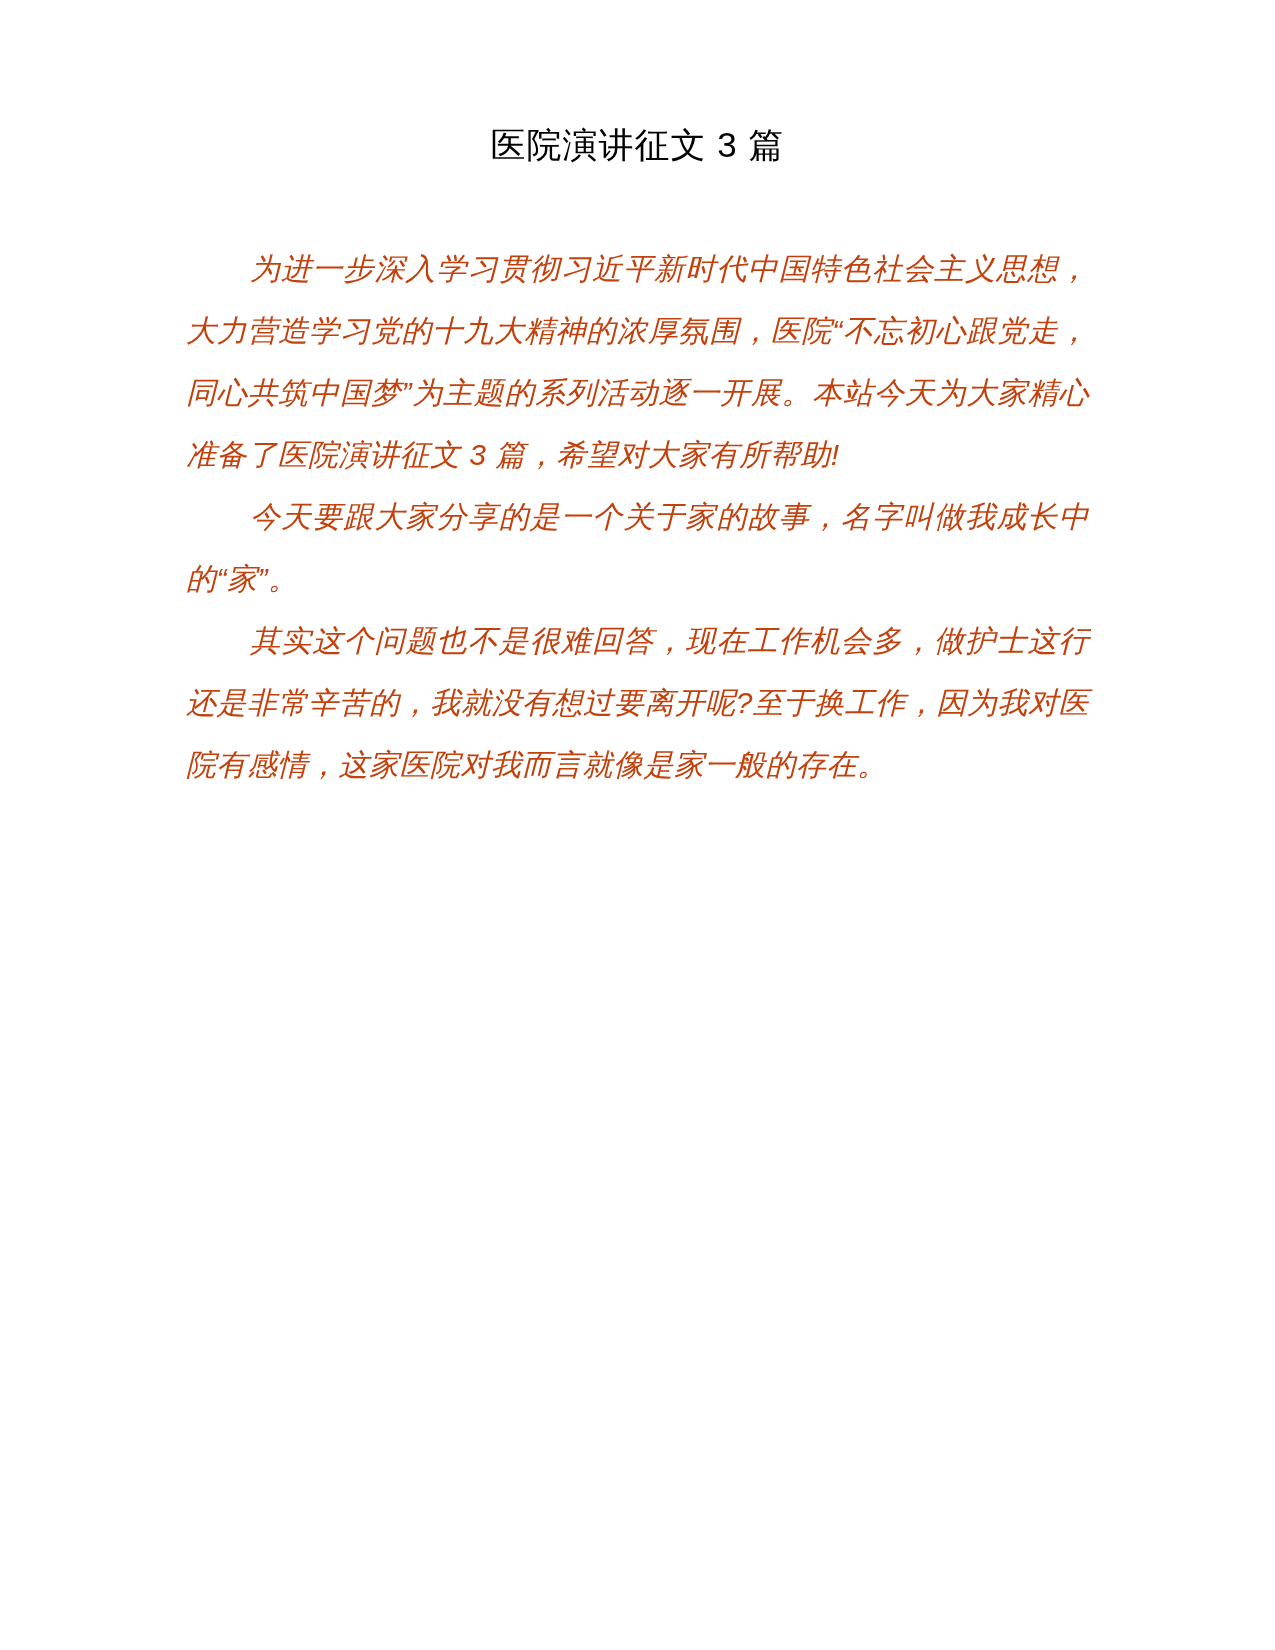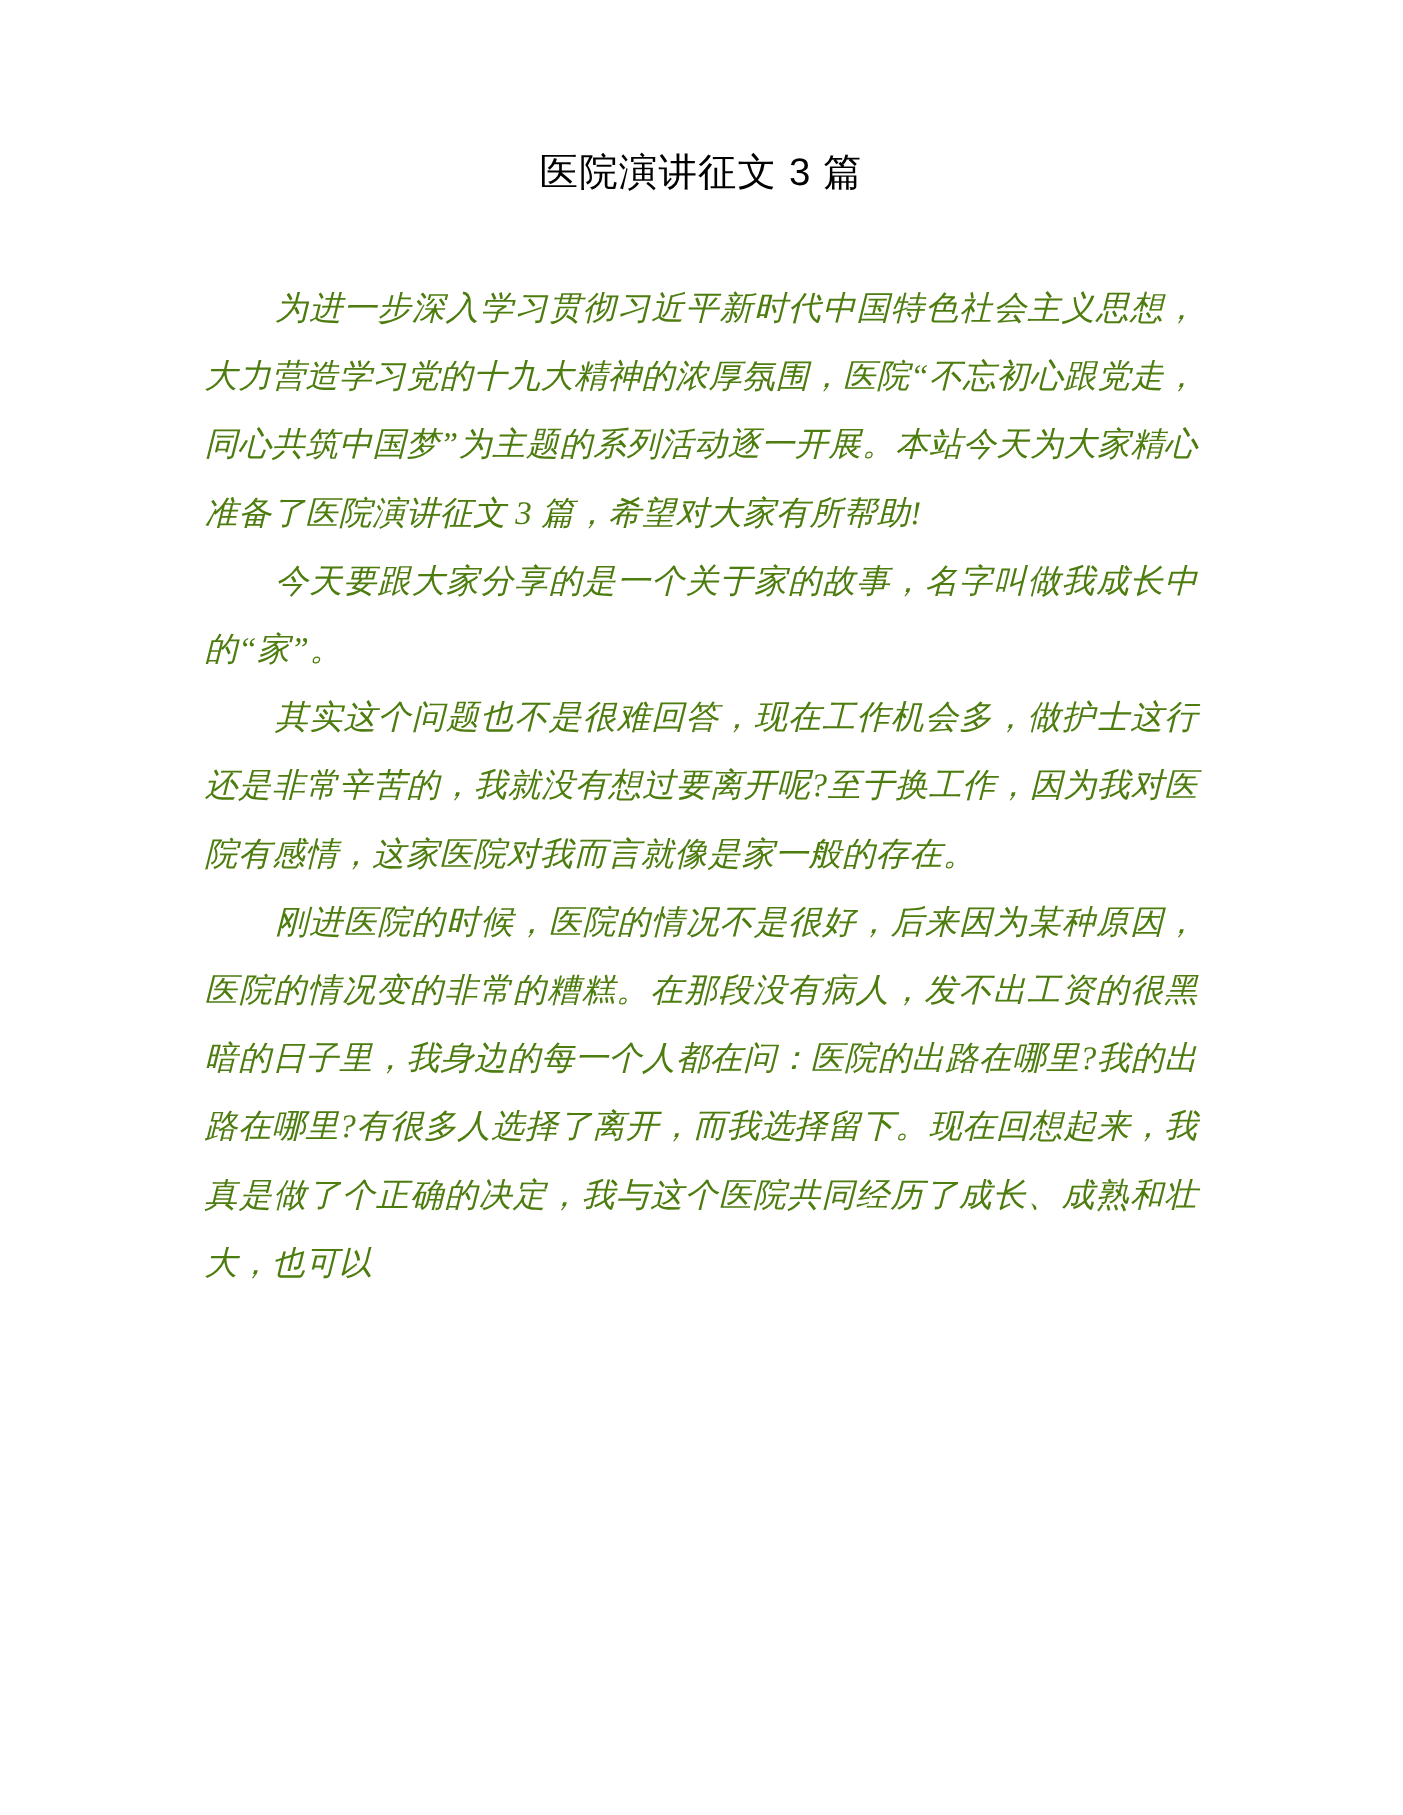--- a/index.html
+++ b/index.html
@@ -4,58 +4,57 @@
 <style>
   html, body {
     margin: 0;
     padding: 0;
     background: #ffffff;
   }
   .page {
     position: relative;
     width: 1275px;
     height: 1526px;
-    margin: 0 auto;
+    margin: 16px auto;
     background: #ffffff;
     box-sizing: border-box;
-    padding: 120px 186px 0 186px;
+    padding: 92px 186px 0 186px;
     overflow: hidden;
     color: #1a1a1a;
   }
   .doc-title {
     margin: 0 0 56px 0;
     text-align: center;
     font-family: "Liberation Sans", "DejaVu Sans", sans-serif;
     font-size: 35px;
     font-weight: 400;
     line-height: 74px;
     color: #000000;
     letter-spacing: 1px;
     white-space: pre;
   }
   .doc-body {
-    font-family: Liberation Serif, serif;
+    font-family: Liberation Sans, sans-serif;
     font-style: italic;            
     font-size: 30px;
     line-height: 62px;
-    color: #4d7c0f;
+    color: #c2410c;
   }
   .doc-body p.para {
     margin: 0;
     text-align: justify;
     text-indent: 64px;             
     letter-spacing: 0.5px;
     word-break: break-all;
   }
 </style>
 </head>
 <body>
 
 <div class="page">
   <h1 class="doc-title">医院演讲征文 3 篇</h1>
 
   <div class="doc-body" id="doc-body">
       <p class="para">为进一步深入学习贯彻习近平新时代中国特色社会主义思想，大力营造学习党的十九大精神的浓厚氛围，医院“不忘初心跟党走，同心共筑中国梦”为主题的系列活动逐一开展。本站今天为大家精心准备了医院演讲征文 3 篇，希望对大家有所帮助!</p>
       <p class="para">今天要跟大家分享的是一个关于家的故事，名字叫做我成长中的“家”。</p>
       <p class="para">其实这个问题也不是很难回答，现在工作机会多，做护士这行还是非常辛苦的，我就没有想过要离开呢?至于换工作，因为我对医院有感情，这家医院对我而言就像是家一般的存在。</p>
-      <p class="para">刚进医院的时候，医院的情况不是很好，后来因为某种原因，医院的情况变的非常的糟糕。在那段没有病人，发不出工资的很黑暗的日子里，我身边的每一个人都在问：医院的出路在哪里?我的出路在哪里?有很多人选择了离开，而我选择留下。现在回想起来，我真是做了个正确的决定，我与这个医院共同经历了成长、成熟和壮大，也可以</p>
     </div>
 </div>
 
 </body></html>

